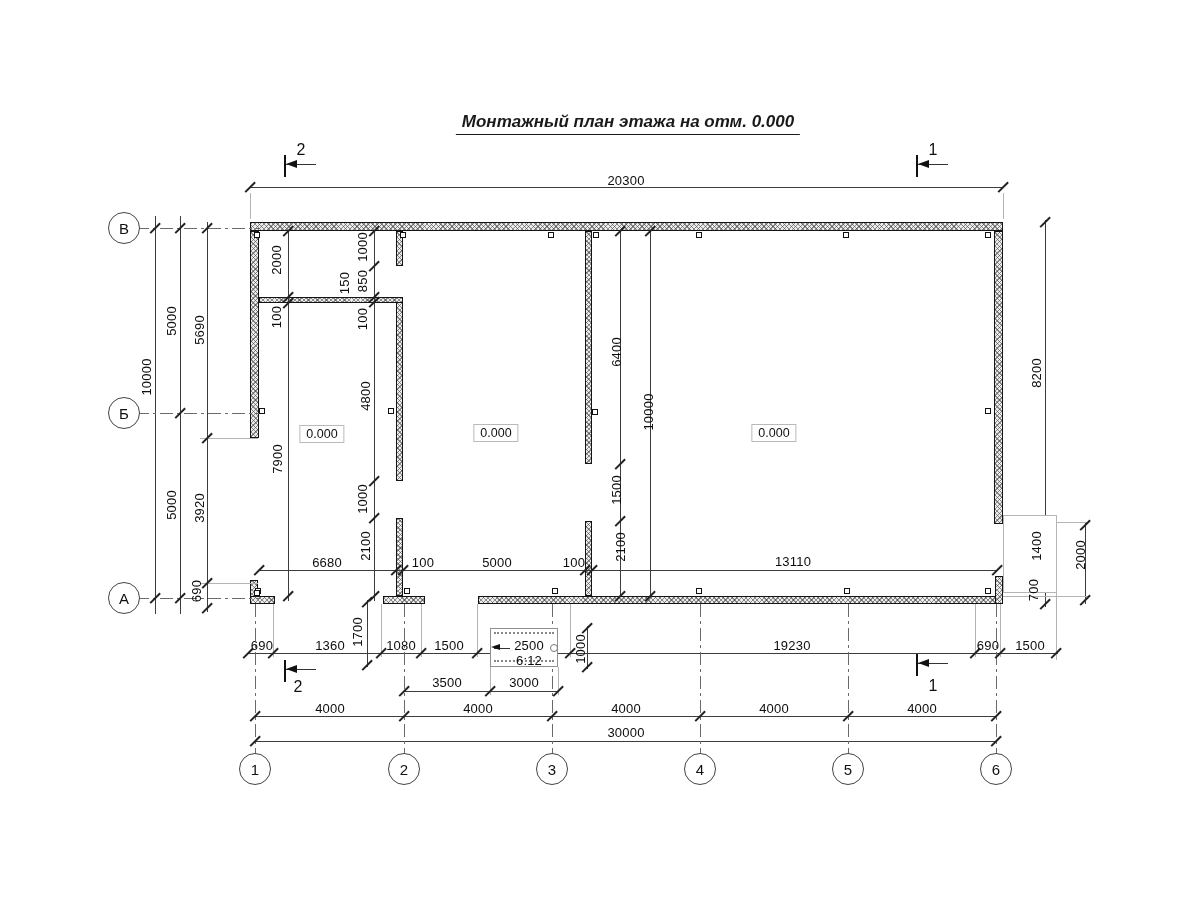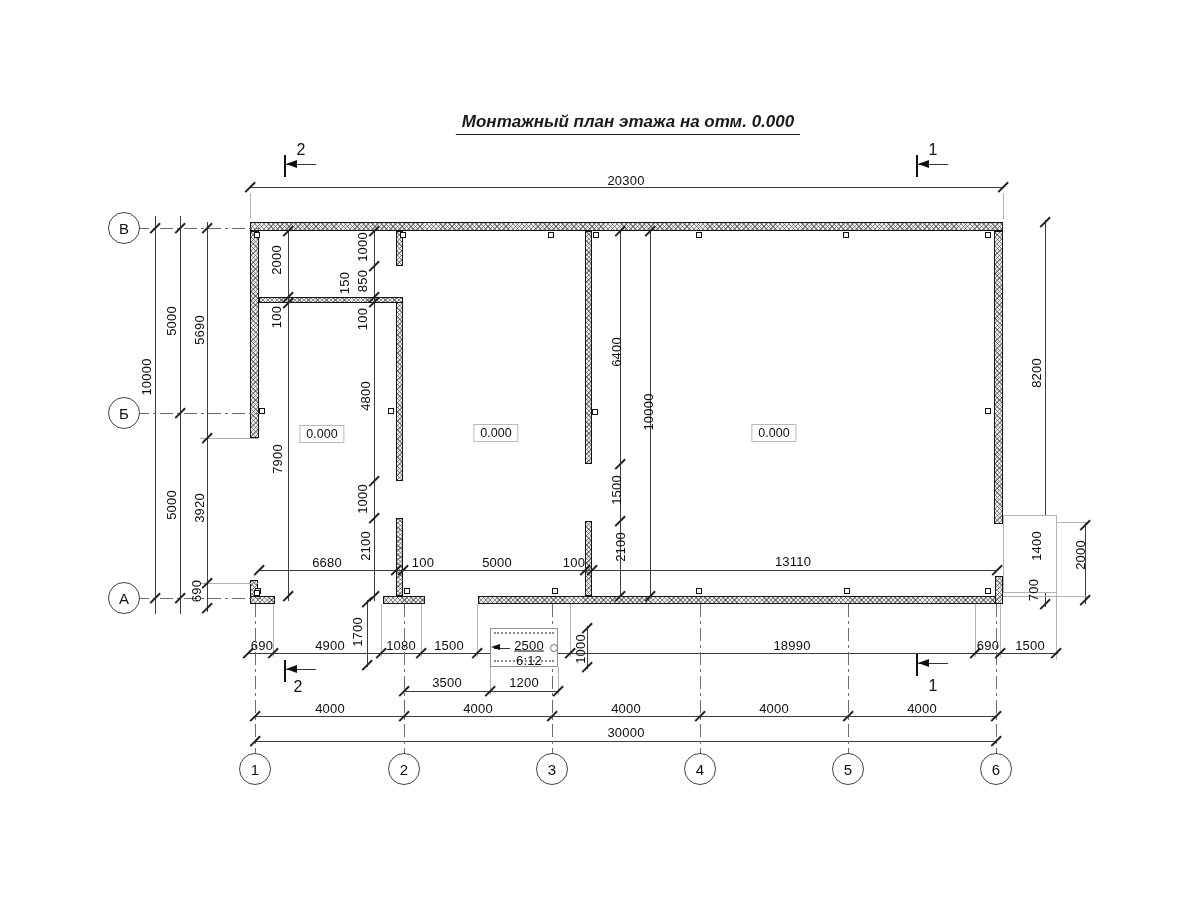--- a/index.html
+++ b/index.html
@@ -209,32 +209,32 @@
       <div class="dim rot" style="left: 616px; top: 352px;">6400</div>
       <div class="dim rot" style="left: 648px; top: 412px;">10000</div>
       <div class="dim rot" style="left: 616px; top: 490px;">1500</div>
       <div class="dim rot" style="left: 620px; top: 547px;">2100</div>
       <div class="dim" style="left: 327px; top: 562px;">6680</div>
       <div class="dim" style="left: 423px; top: 562px;">100</div>
       <div class="dim" style="left: 497px; top: 562px;">5000</div>
       <div class="dim" style="left: 574px; top: 562px;">100</div>
       <div class="dim" style="left: 793px; top: 561px;">13110</div>
       <div class="dim" style="left: 262px; top: 645px;">690</div>
-      <div class="dim" style="left: 330px; top: 645px;">4900</div>
+      <div class="dim" style="left: 330px; top: 645px;">1360</div>
       <div class="dim rot" style="left: 357px; top: 632px;">1700</div>
       <div class="dim" style="left: 401px; top: 645px;">1080</div>
       <div class="dim" style="left: 449px; top: 645px;">1500</div>
-      <div class="dim" style="left: 529px; top: 645px; text-decoration: underline;">2500</div>
+      <div class="dim" style="left: 529px; top: 645px;">2500</div>
       <div class="dim" style="left: 529px; top: 660px;">6:12</div>
       <div class="dim rot" style="left: 580px; top: 649px;">1000</div>
-      <div class="dim" style="left: 792px; top: 645px;">18990</div>
+      <div class="dim" style="left: 792px; top: 645px;">19230</div>
       <div class="dim" style="left: 988px; top: 645px;">690</div>
       <div class="dim" style="left: 1030px; top: 645px;">1500</div>
       <div class="dim" style="left: 447px; top: 682px;">3500</div>
-      <div class="dim" style="left: 524px; top: 682px;">1200</div>
+      <div class="dim" style="left: 524px; top: 682px;">3000</div>
       <div class="dim" style="left: 330px; top: 708px;">4000</div>
       <div class="dim" style="left: 478px; top: 708px;">4000</div>
       <div class="dim" style="left: 626px; top: 708px;">4000</div>
       <div class="dim" style="left: 774px; top: 708px;">4000</div>
       <div class="dim" style="left: 922px; top: 708px;">4000</div>
       <div class="dim" style="left: 626px; top: 732px;">30000</div>
       <div class="axis-circle" style="left: 124px; top: 228px;">В</div>
       <div class="axis-circle" style="left: 124px; top: 413px;">Б</div>
       <div class="axis-circle" style="left: 124px; top: 598px;">А</div>
       <div class="axis-circle" style="left: 255px; top: 769px;">1</div>

